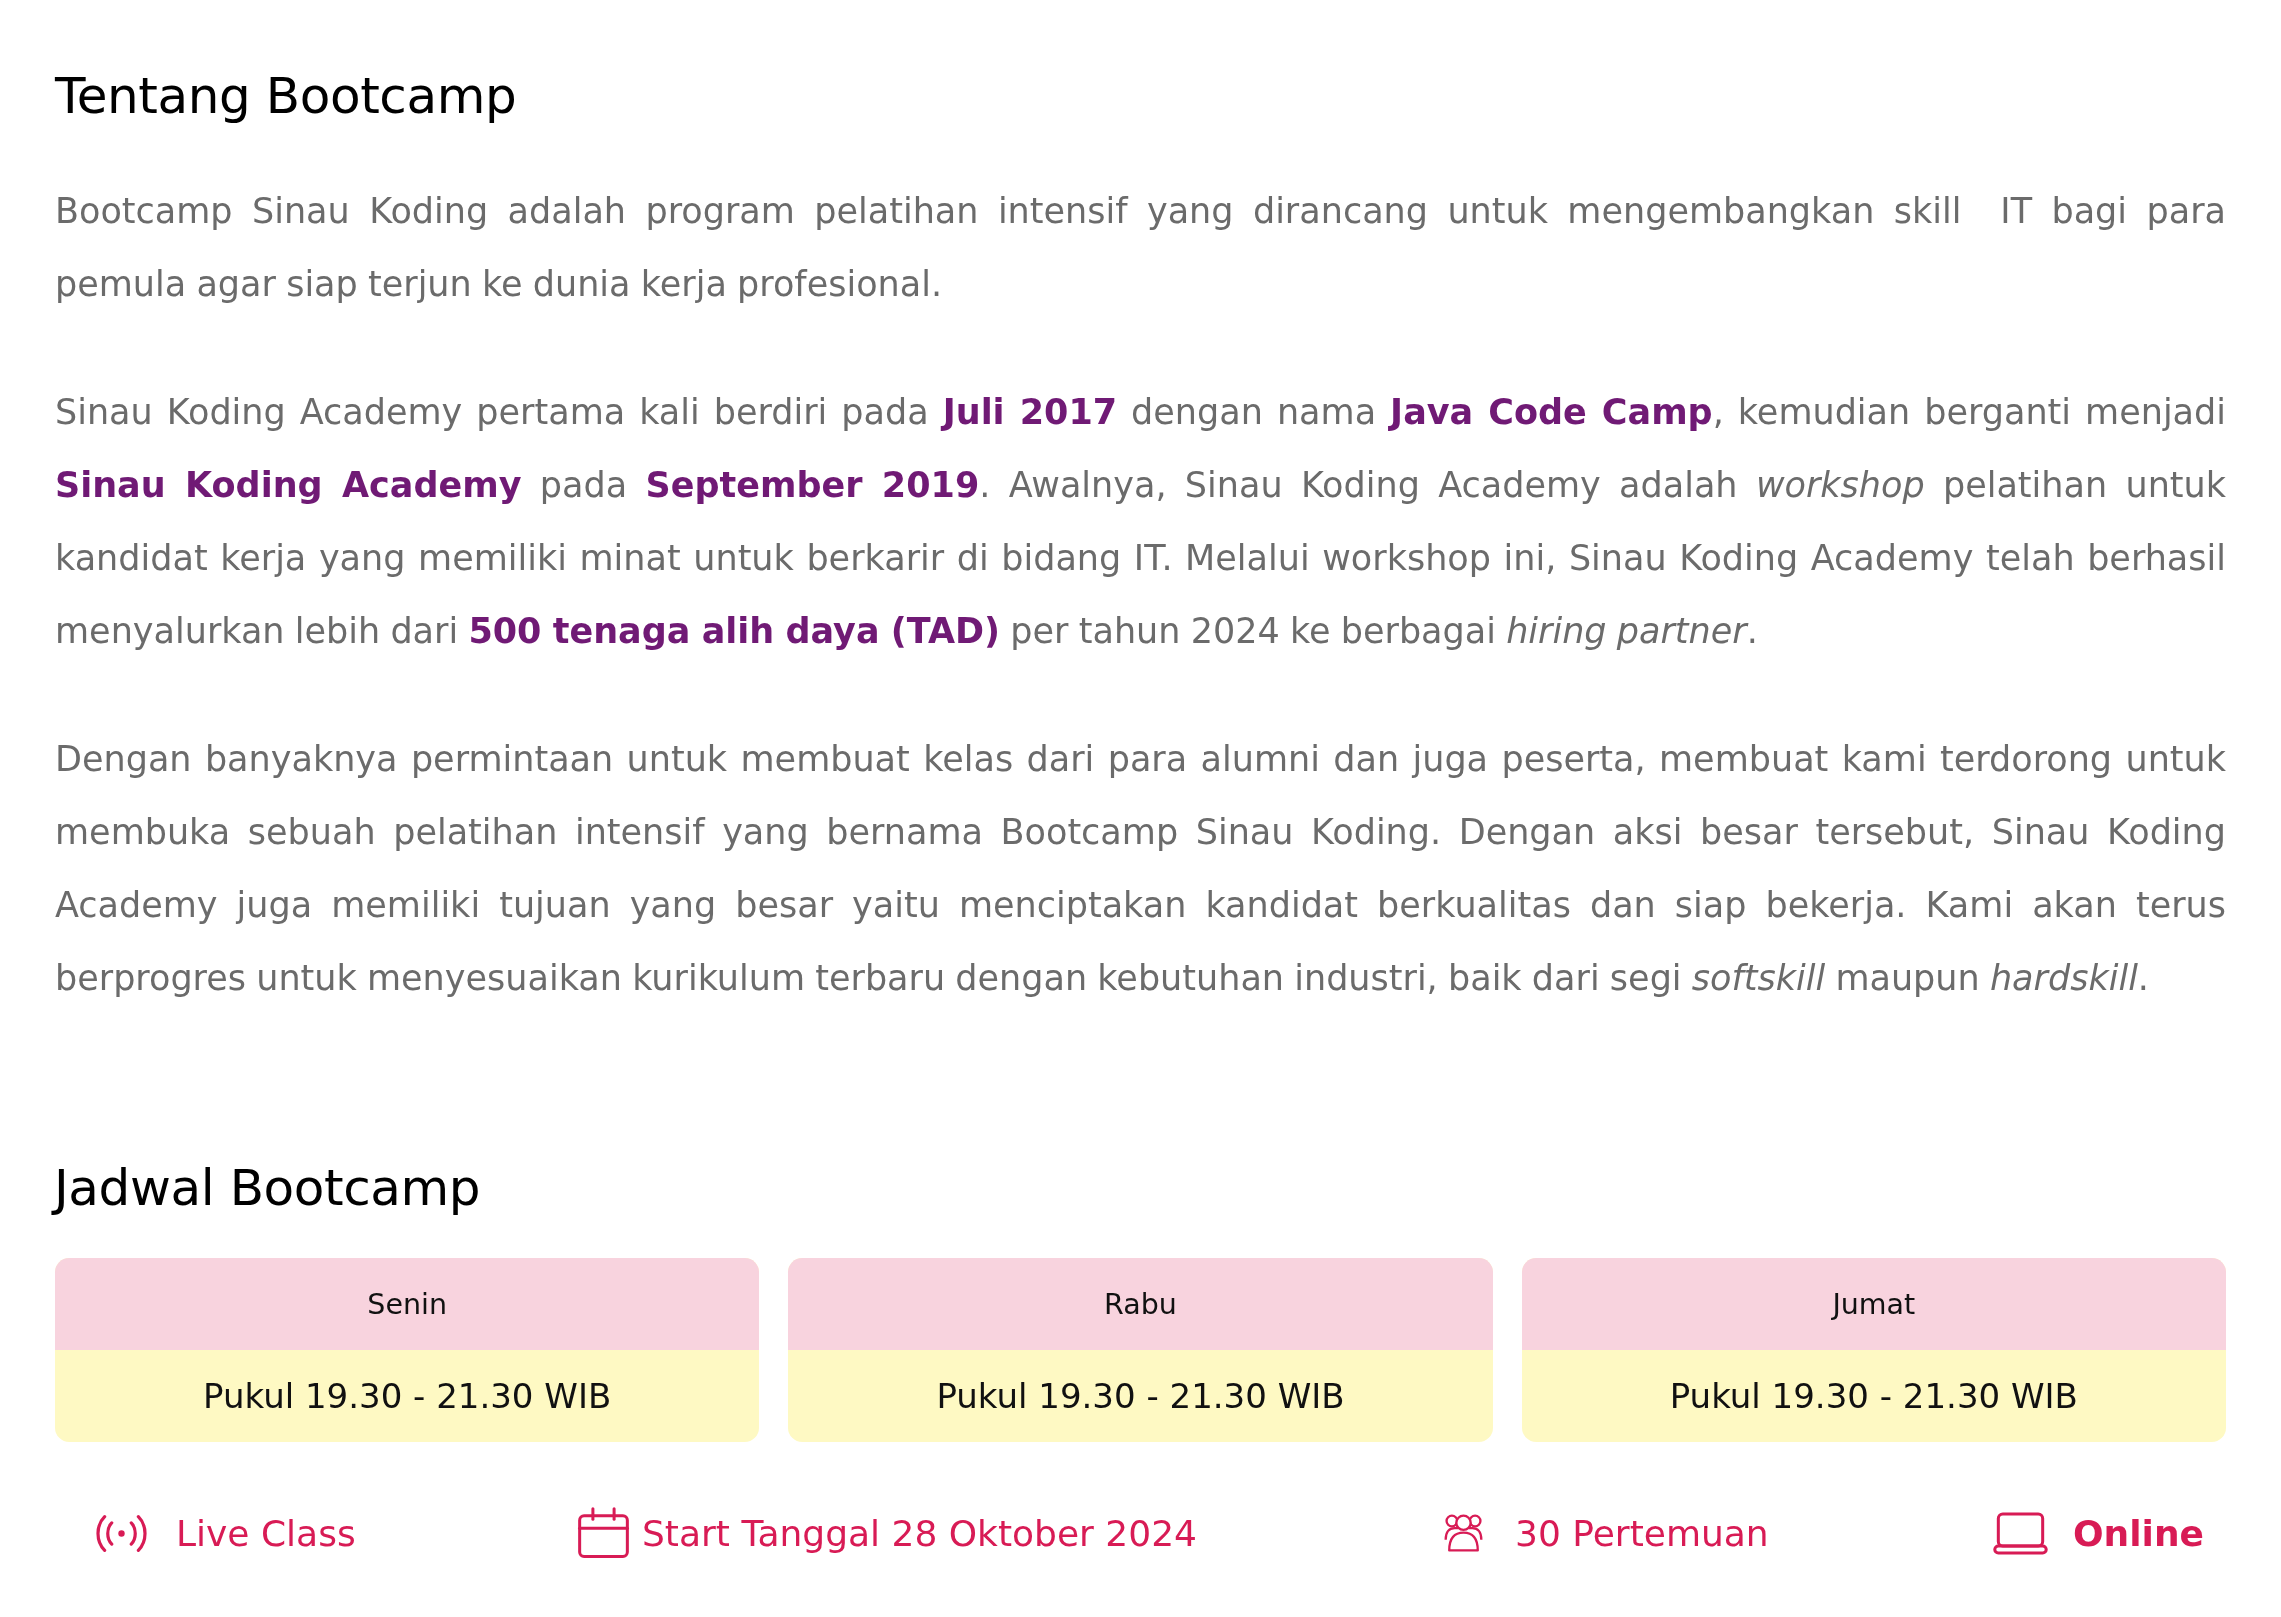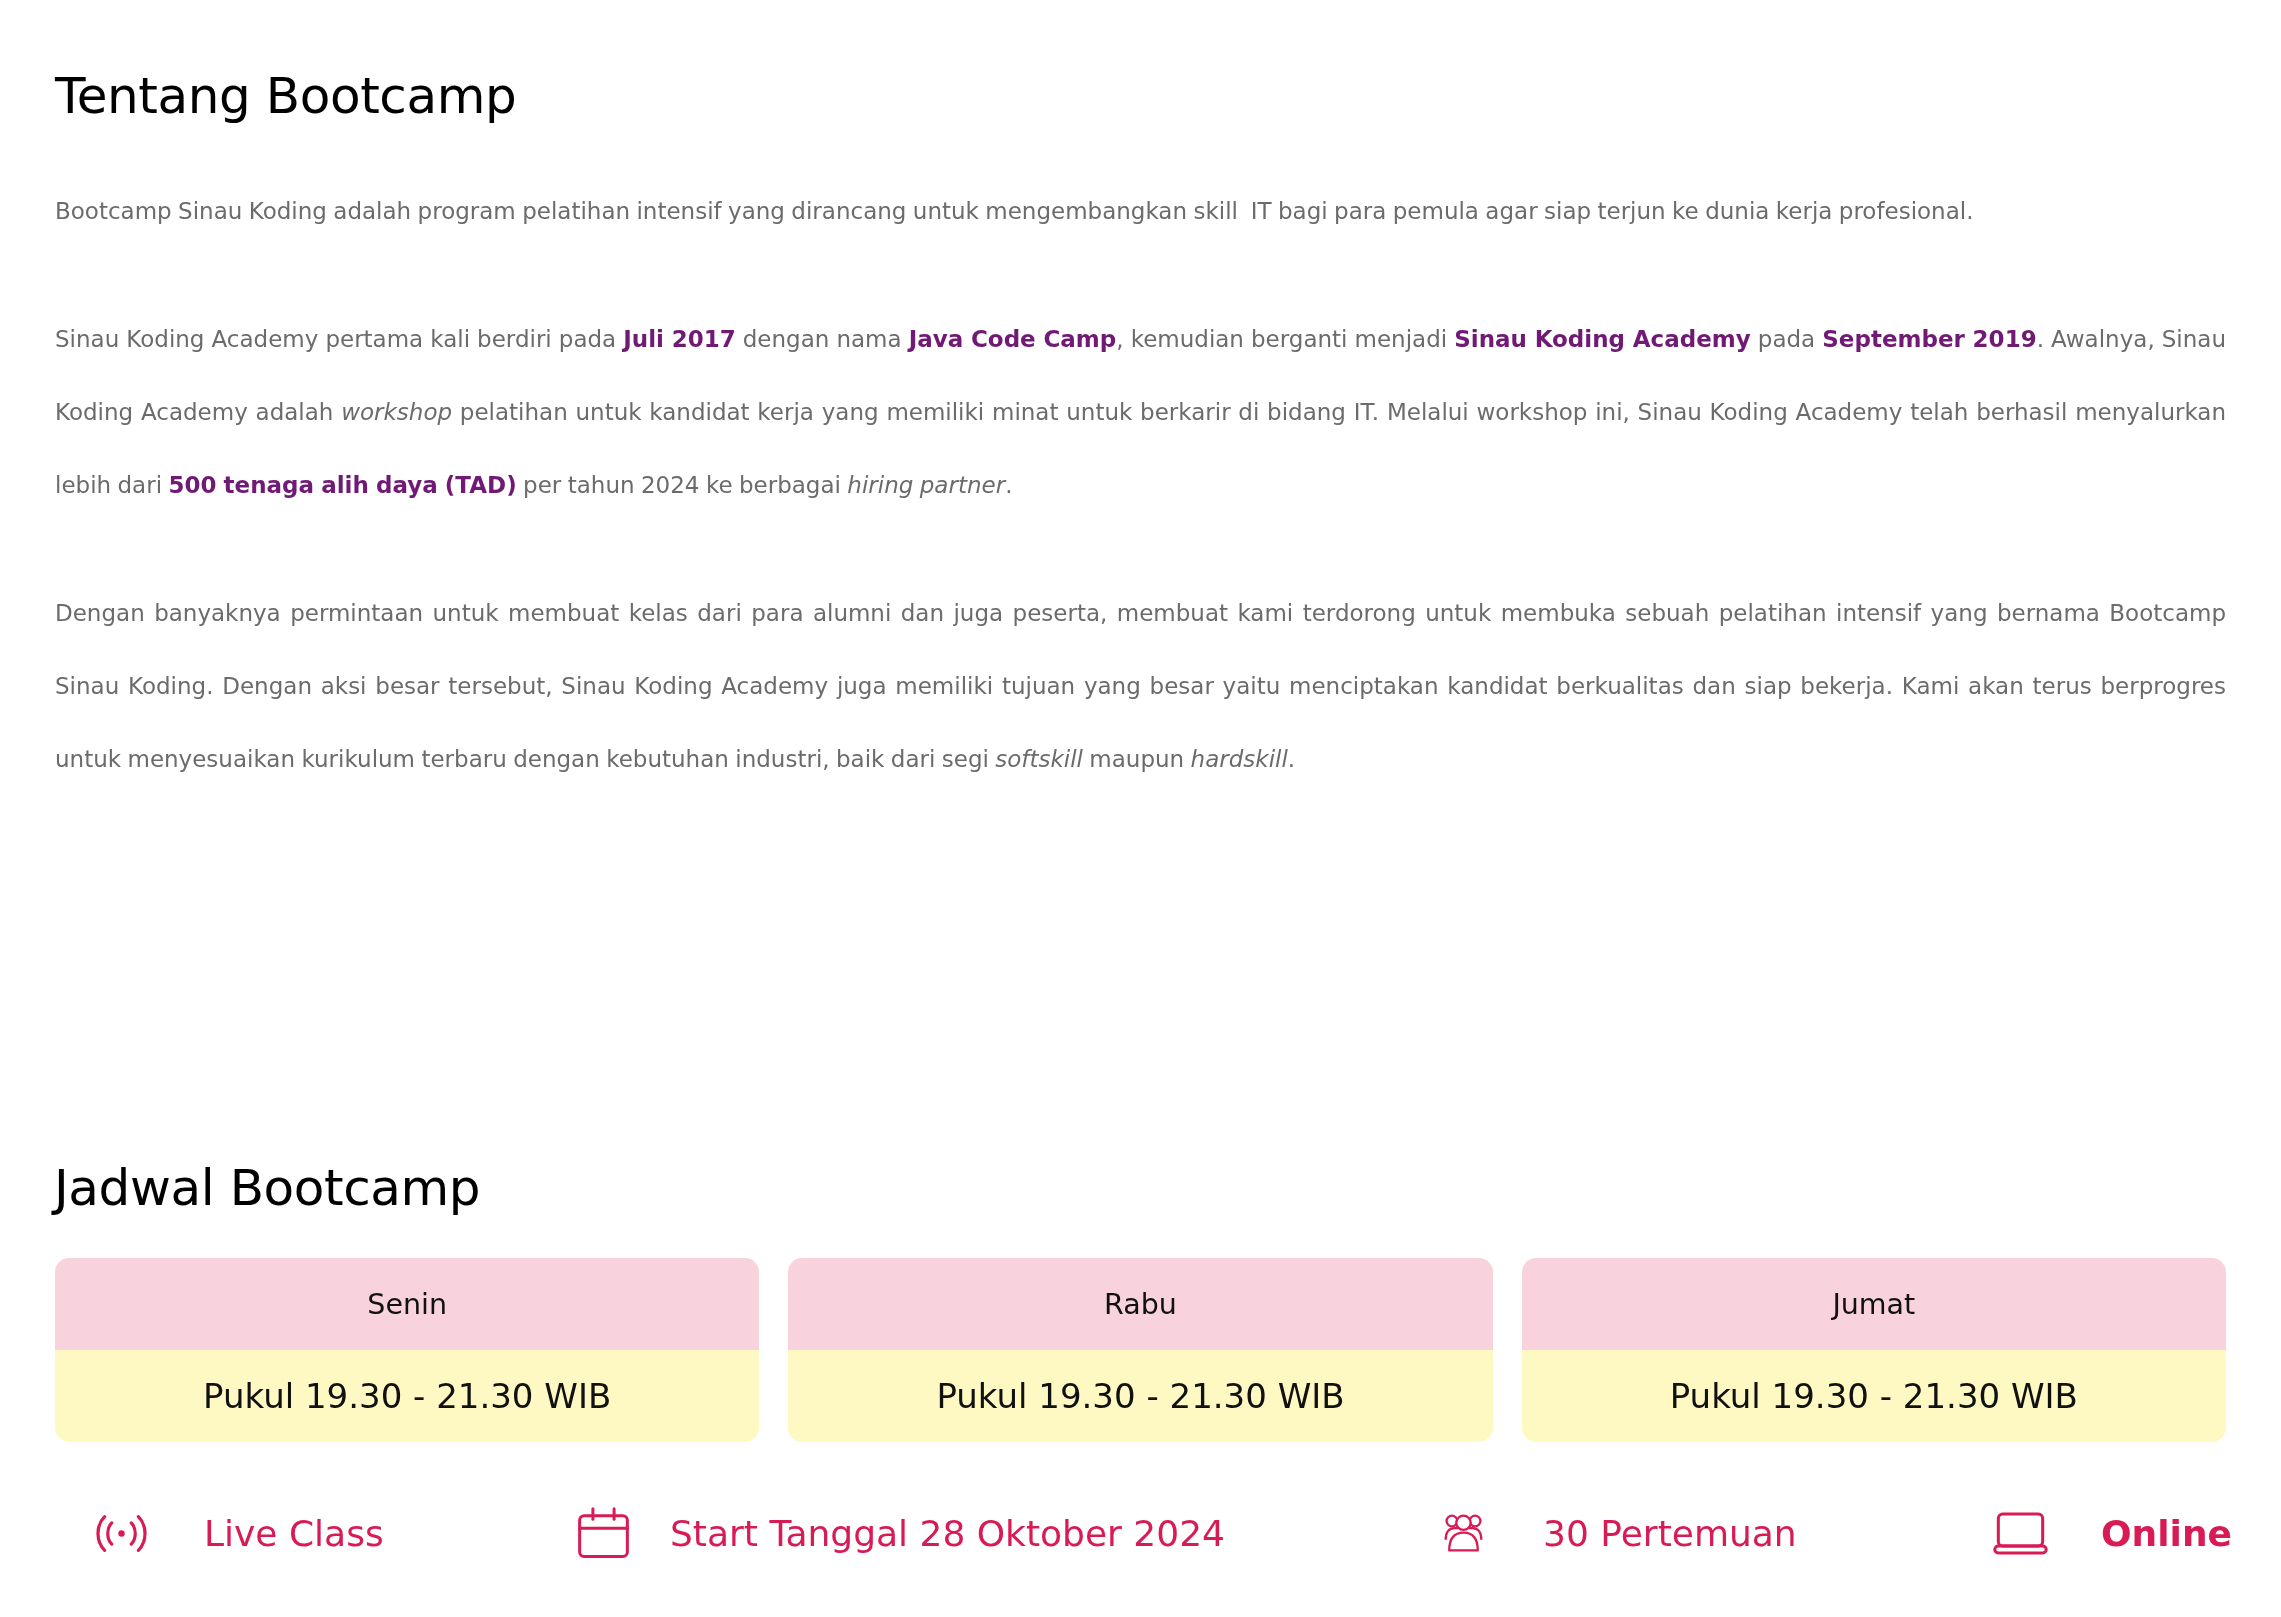--- a/index.html
+++ b/index.html
@@ -33,21 +33,21 @@
     top: 65px;
   }
   .about-body {
     position: absolute;
     left: 55px;
     top: 175px;
     width: 2171px;
   }
   .about-body p {
     font-family: "DejaVu Sans", sans-serif;
-    font-size: 23px;
+    font-size: 35px;
     line-height: 73px;
     color: #6b6b6b;
     text-align: justify;
     margin-bottom: 55px;
     white-space: pre-wrap;
     word-spacing: -0.9px;
   }
   .about-body p:last-child { margin-bottom: 0; }
   .about-body b { font-weight: bold; color: #701a75; }
   .about-body i { font-style: italic; }
@@ -104,21 +104,20 @@
   }
   .info-item {
     position: absolute;
     top: 0;
     height: 62px;
     display: flex;
     align-items: center;
     color: #d81b55;
     font-size: 36px;
     white-space: nowrap;
-    gap: 28px;
   }
   .info-item svg {
     flex: 0 0 auto;
     display: block;
   }
   .info-item .label { display: block; }
   #info-live { left: 94px; }
   #info-live .label { margin-left: 27px; }
   #info-start { left: 577px; }
   #info-start .label { margin-left: 12px; }

